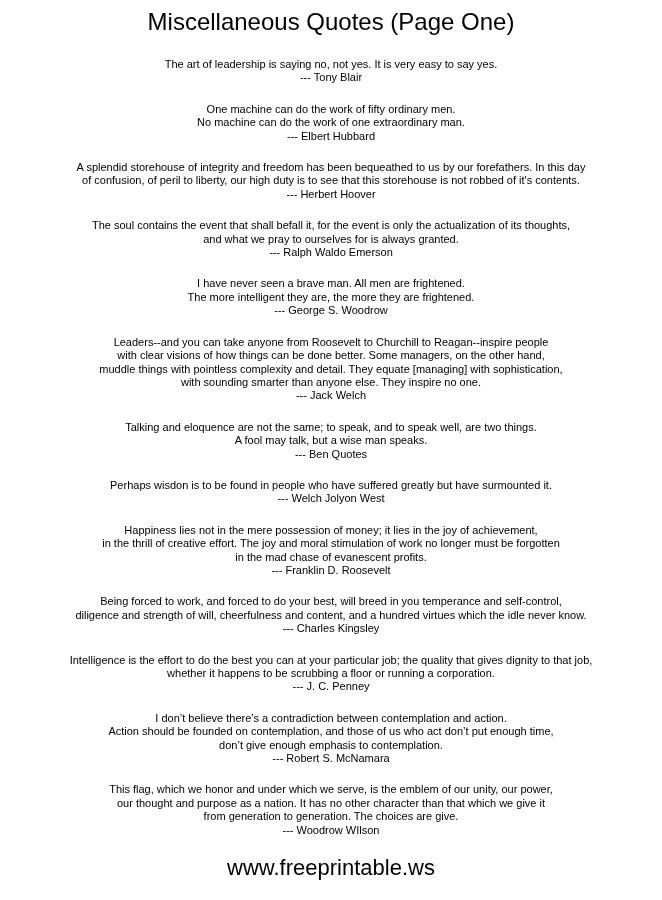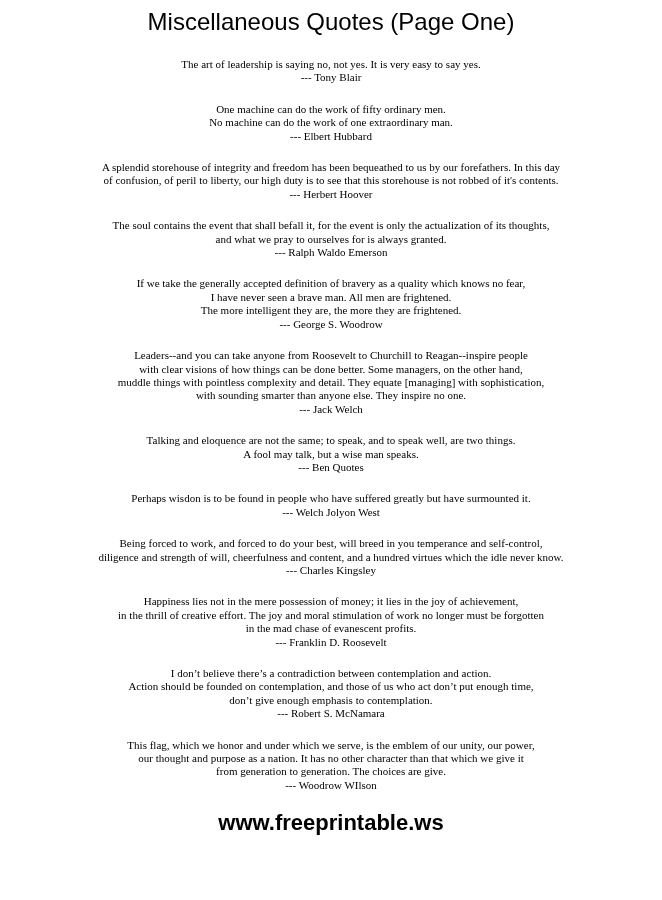--- a/index.html
+++ b/index.html
@@ -23,36 +23,35 @@
   .page-title {
     font-size: 24px;
     font-weight: 400;
     line-height: 28px;
     margin: 0 0 22px 0;
     letter-spacing: 0;
   }
   .quotes {
     width: 622px;
     margin: 0 auto;
-    font-family: Liberation Serif, serif;
   }
   .quote {
     font-size: 11px;
     line-height: 13.4px;
     margin: 0 0 18px 0;
   }
   .quote-line {
     white-space: nowrap;
   }
   .quote-attribution {
     white-space: nowrap;
   }
   .footer-url {
     font-size: 22px;
-    font-weight: 700;
+    font-weight: 400;
     line-height: 26px;
     margin-top: 9px;
   }
 </style>
 </head>
 <body>
 
 <div class="page">
   <h1 class="page-title">Miscellaneous Quotes (Page One)</h1>
 
@@ -70,21 +69,20 @@
         <div class="quote-line">A splendid storehouse of integrity and freedom has been bequeathed to us by our forefathers. In this day</div>
         <div class="quote-line">of confusion, of peril to liberty, our high duty is to see that this storehouse is not robbed of it's contents.</div>
         <div class="quote-attribution">--- Herbert Hoover</div>
       </div>
       <div class="quote">
         <div class="quote-line">The soul contains the event that shall befall it, for the event is only the actualization of its thoughts,</div>
         <div class="quote-line">and what we pray to ourselves for is always granted.</div>
         <div class="quote-attribution">--- Ralph Waldo Emerson</div>
       </div>
       <div class="quote">
-        <div class="quote-line">If we take the generally accepted definition of bravery as a quality which knows no fear,</div>
         <div class="quote-line">I have never seen a brave man. All men are frightened.</div>
         <div class="quote-line">The more intelligent they are, the more they are frightened.</div>
         <div class="quote-attribution">--- George S. Woodrow</div>
       </div>
       <div class="quote">
         <div class="quote-line">Leaders--and you can take anyone from Roosevelt to Churchill to Reagan--inspire people</div>
         <div class="quote-line">with clear visions of how things can be done better. Some managers, on the other hand,</div>
         <div class="quote-line">muddle things with pointless complexity and detail. They equate [managing] with sophistication,</div>
         <div class="quote-line">with sounding smarter than anyone else. They inspire no one.</div>
         <div class="quote-attribution">--- Jack Welch</div>
@@ -92,29 +90,34 @@
       <div class="quote">
         <div class="quote-line">Talking and eloquence are not the same; to speak, and to speak well, are two things.</div>
         <div class="quote-line">A fool may talk, but a wise man speaks.</div>
         <div class="quote-attribution">--- Ben Quotes</div>
       </div>
       <div class="quote">
         <div class="quote-line">Perhaps wisdon is to be found in people who have suffered greatly but have surmounted it.</div>
         <div class="quote-attribution">--- Welch Jolyon West</div>
       </div>
       <div class="quote">
+        <div class="quote-line">Happiness lies not in the mere possession of money; it lies in the joy of achievement,</div>
+        <div class="quote-line">in the thrill of creative effort. The joy and moral stimulation of work no longer must be forgotten</div>
+        <div class="quote-line">in the mad chase of evanescent profits.</div>
+        <div class="quote-attribution">--- Franklin D. Roosevelt</div>
+      </div>
+      <div class="quote">
         <div class="quote-line">Being forced to work, and forced to do your best, will breed in you temperance and self-control,</div>
         <div class="quote-line">diligence and strength of will, cheerfulness and content, and a hundred virtues which the idle never know.</div>
         <div class="quote-attribution">--- Charles Kingsley</div>
       </div>
       <div class="quote">
-        <div class="quote-line">Happiness lies not in the mere possession of money; it lies in the joy of achievement,</div>
-        <div class="quote-line">in the thrill of creative effort. The joy and moral stimulation of work no longer must be forgotten</div>
-        <div class="quote-line">in the mad chase of evanescent profits.</div>
-        <div class="quote-attribution">--- Franklin D. Roosevelt</div>
+        <div class="quote-line">Intelligence is the effort to do the best you can at your particular job; the quality that gives dignity to that job,</div>
+        <div class="quote-line">whether it happens to be scrubbing a floor or running a corporation.</div>
+        <div class="quote-attribution">--- J. C. Penney</div>
       </div>
       <div class="quote">
         <div class="quote-line">I don’t believe there’s a contradiction between contemplation and action.</div>
         <div class="quote-line">Action should be founded on contemplation, and those of us who act don’t put enough time,</div>
         <div class="quote-line">don’t give enough emphasis to contemplation.</div>
         <div class="quote-attribution">--- Robert S. McNamara</div>
       </div>
       <div class="quote">
         <div class="quote-line">This flag, which we honor and under which we serve, is the emblem of our unity, our power,</div>
         <div class="quote-line">our thought and purpose as a nation. It has no other character than that which we give it</div>

